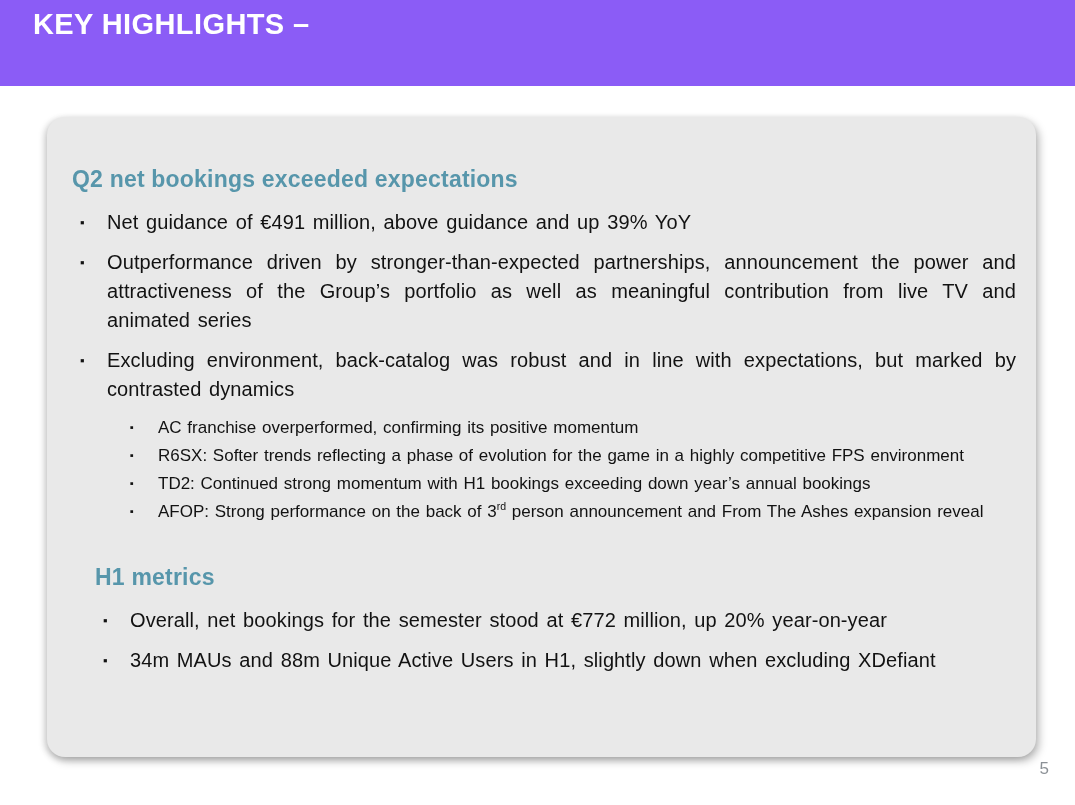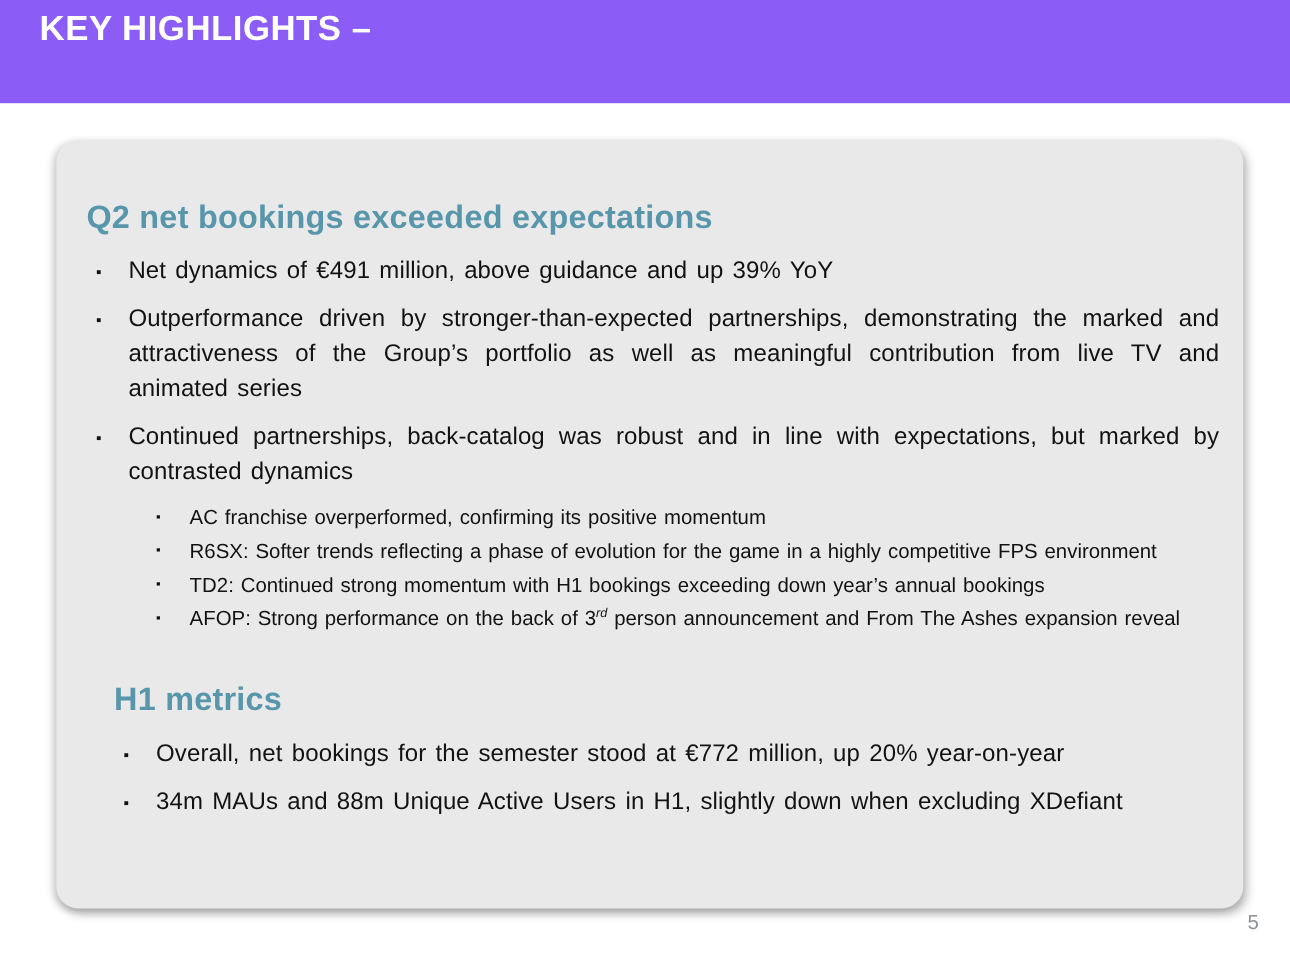--- a/index.html
+++ b/index.html
@@ -43,21 +43,21 @@
     height: 640px;
     background: #e9e9e9;
     border-radius: 18px;
     box-shadow: 3px 4px 8px rgba(0,0,0,0.28), -3px 2px 6px rgba(0,0,0,0.15);
     box-sizing: border-box;
     padding: 49px 20px 0 25px;
   }
 
   .section-heading {
     color: #5796ab;
-    font-size: 27px;
+    font-size: 23px;
     font-weight: bold;
     margin: 0 0 15px 0;
     letter-spacing: 0.2px;
   }
   .section + .section {
     margin-top: 40px;
     margin-left: 23px;
   }
 
   .item {
@@ -100,21 +100,20 @@
     width: 28px;
     font-size: 11px;
     line-height: 25px;
   }
 
   .item b { font-weight: normal; }
   .item sup {
     font-size: 0.62em;
     vertical-align: super;
     line-height: 0;
-    font-style: italic;
   }
 
   
   .page-number {
     position: absolute;
     right: 26px;
     bottom: 26px;
     font-size: 17px;
     color: #8c9196;
   }
@@ -125,29 +124,29 @@
 <div class="slide-header">
   <div class="title-line">KEY HIGHLIGHTS –</div>
 </div>
 
 <div class="card">
   <div>
       <div class="section">
         <div class="section-heading">Q2 net bookings exceeded expectations</div>
         <div class="item l1">
           <span class="marker">▪</span>
-          <span class="text"><span>Net dynamics of </span><b>€491 million, above guidance and up 39</b><span>% YoY</span></span>
+          <span class="text"><span>Net guidance of </span><b>€491 million, above guidance and up 39</b><span>% YoY</span></span>
         </div>
         <div class="item l1">
           <span class="marker">▪</span>
-          <span class="text"><span>Outperformance driven by </span><b>stronger-than-expected partnerships,</b><span> demonstrating the marked and </span><b>attractiveness of the Group’s portfolio</b><span> as well as meaningful contribution from live TV and animated series</span></span>
+          <span class="text"><span>Outperformance driven by </span><b>stronger-than-expected partnerships,</b><span> announcement the power and </span><b>attractiveness of the Group’s portfolio</b><span> as well as meaningful contribution from live TV and animated series</span></span>
         </div>
         <div class="item l1">
           <span class="marker">▪</span>
-          <span class="text"><span>Continued partnerships, back-catalog was </span><b>robust</b><span> and in line with expectations, but marked by contrasted dynamics</span></span>
+          <span class="text"><span>Excluding environment, back-catalog was </span><b>robust</b><span> and in line with expectations, but marked by contrasted dynamics</span></span>
         </div>
         <div class="item l2">
           <span class="marker">▪</span>
           <span class="text"><span>AC franchise overperformed, confirming its positive momentum</span></span>
         </div>
         <div class="item l2">
           <span class="marker">▪</span>
           <span class="text"><span>R6SX: Softer trends reflecting a phase of evolution for the game in a highly competitive FPS environment</span></span>
         </div>
         <div class="item l2">

